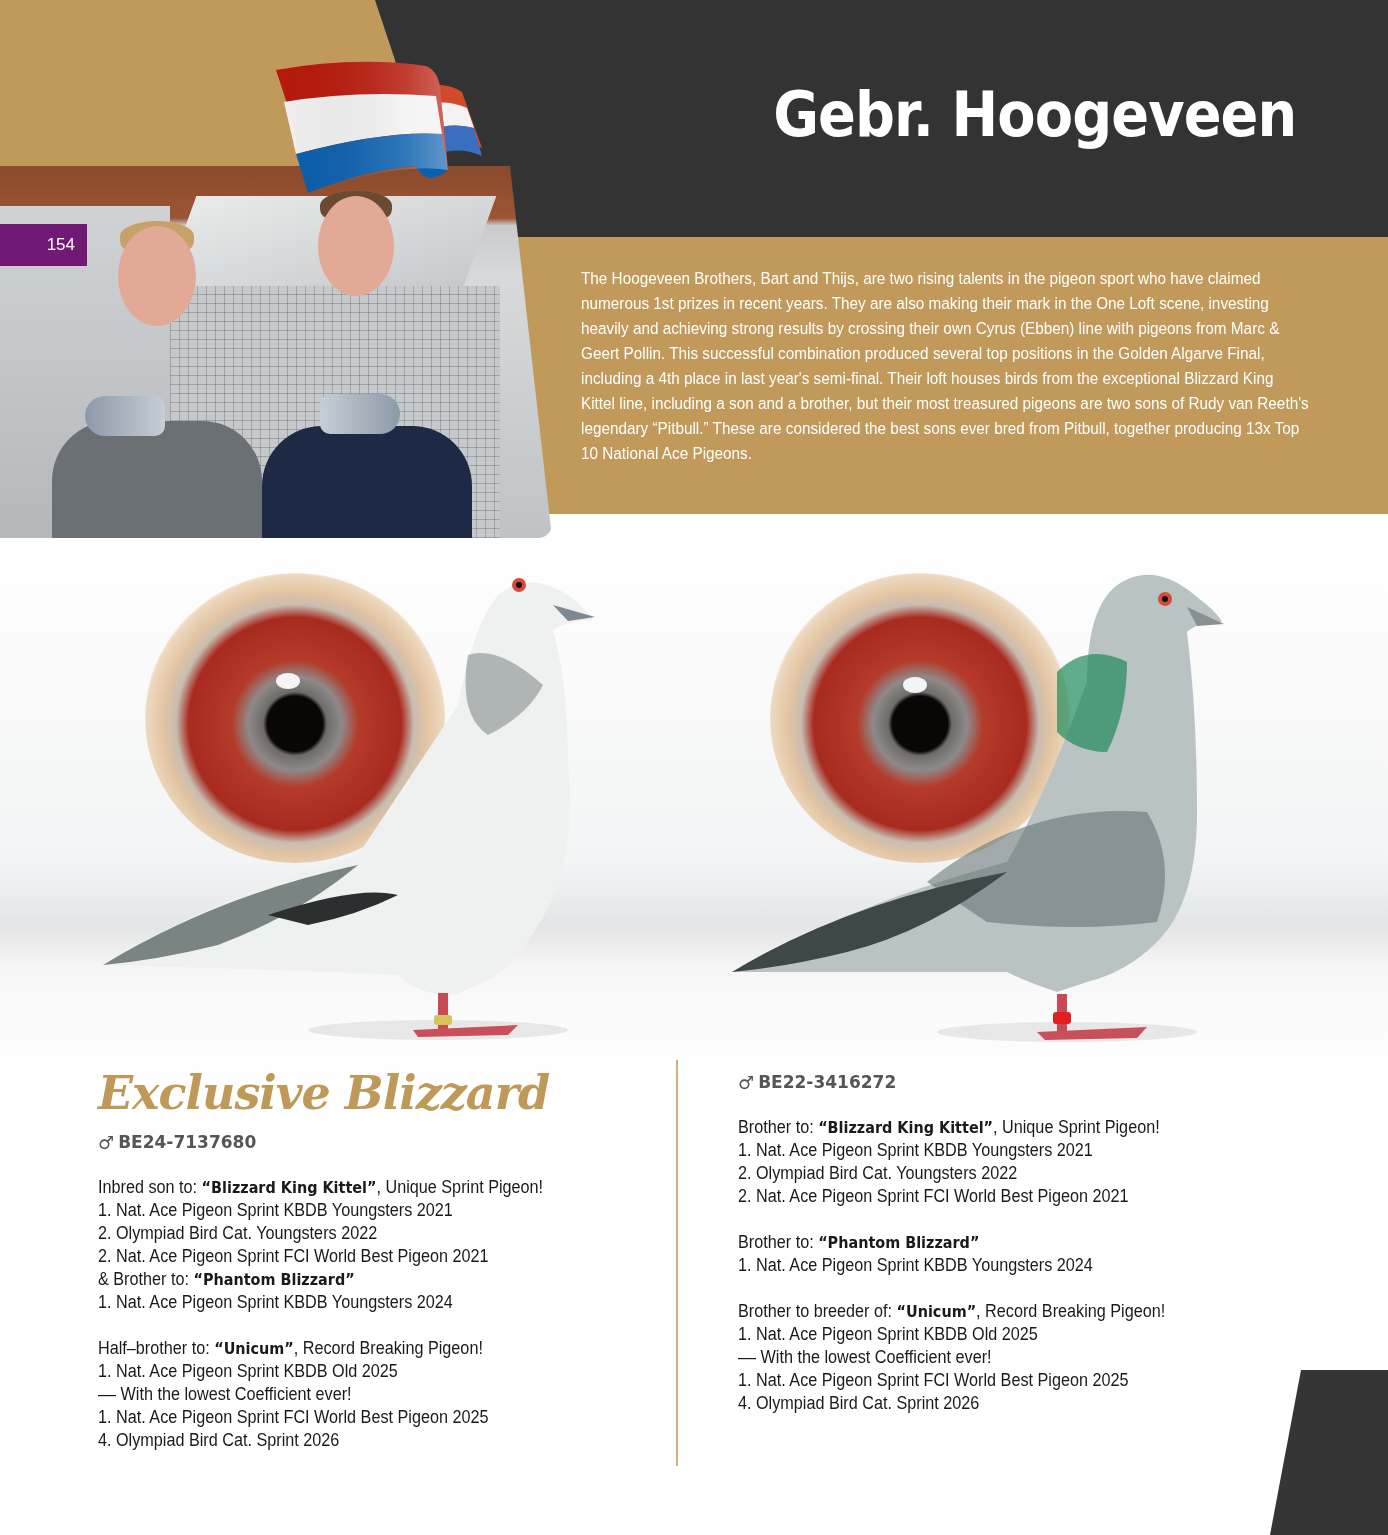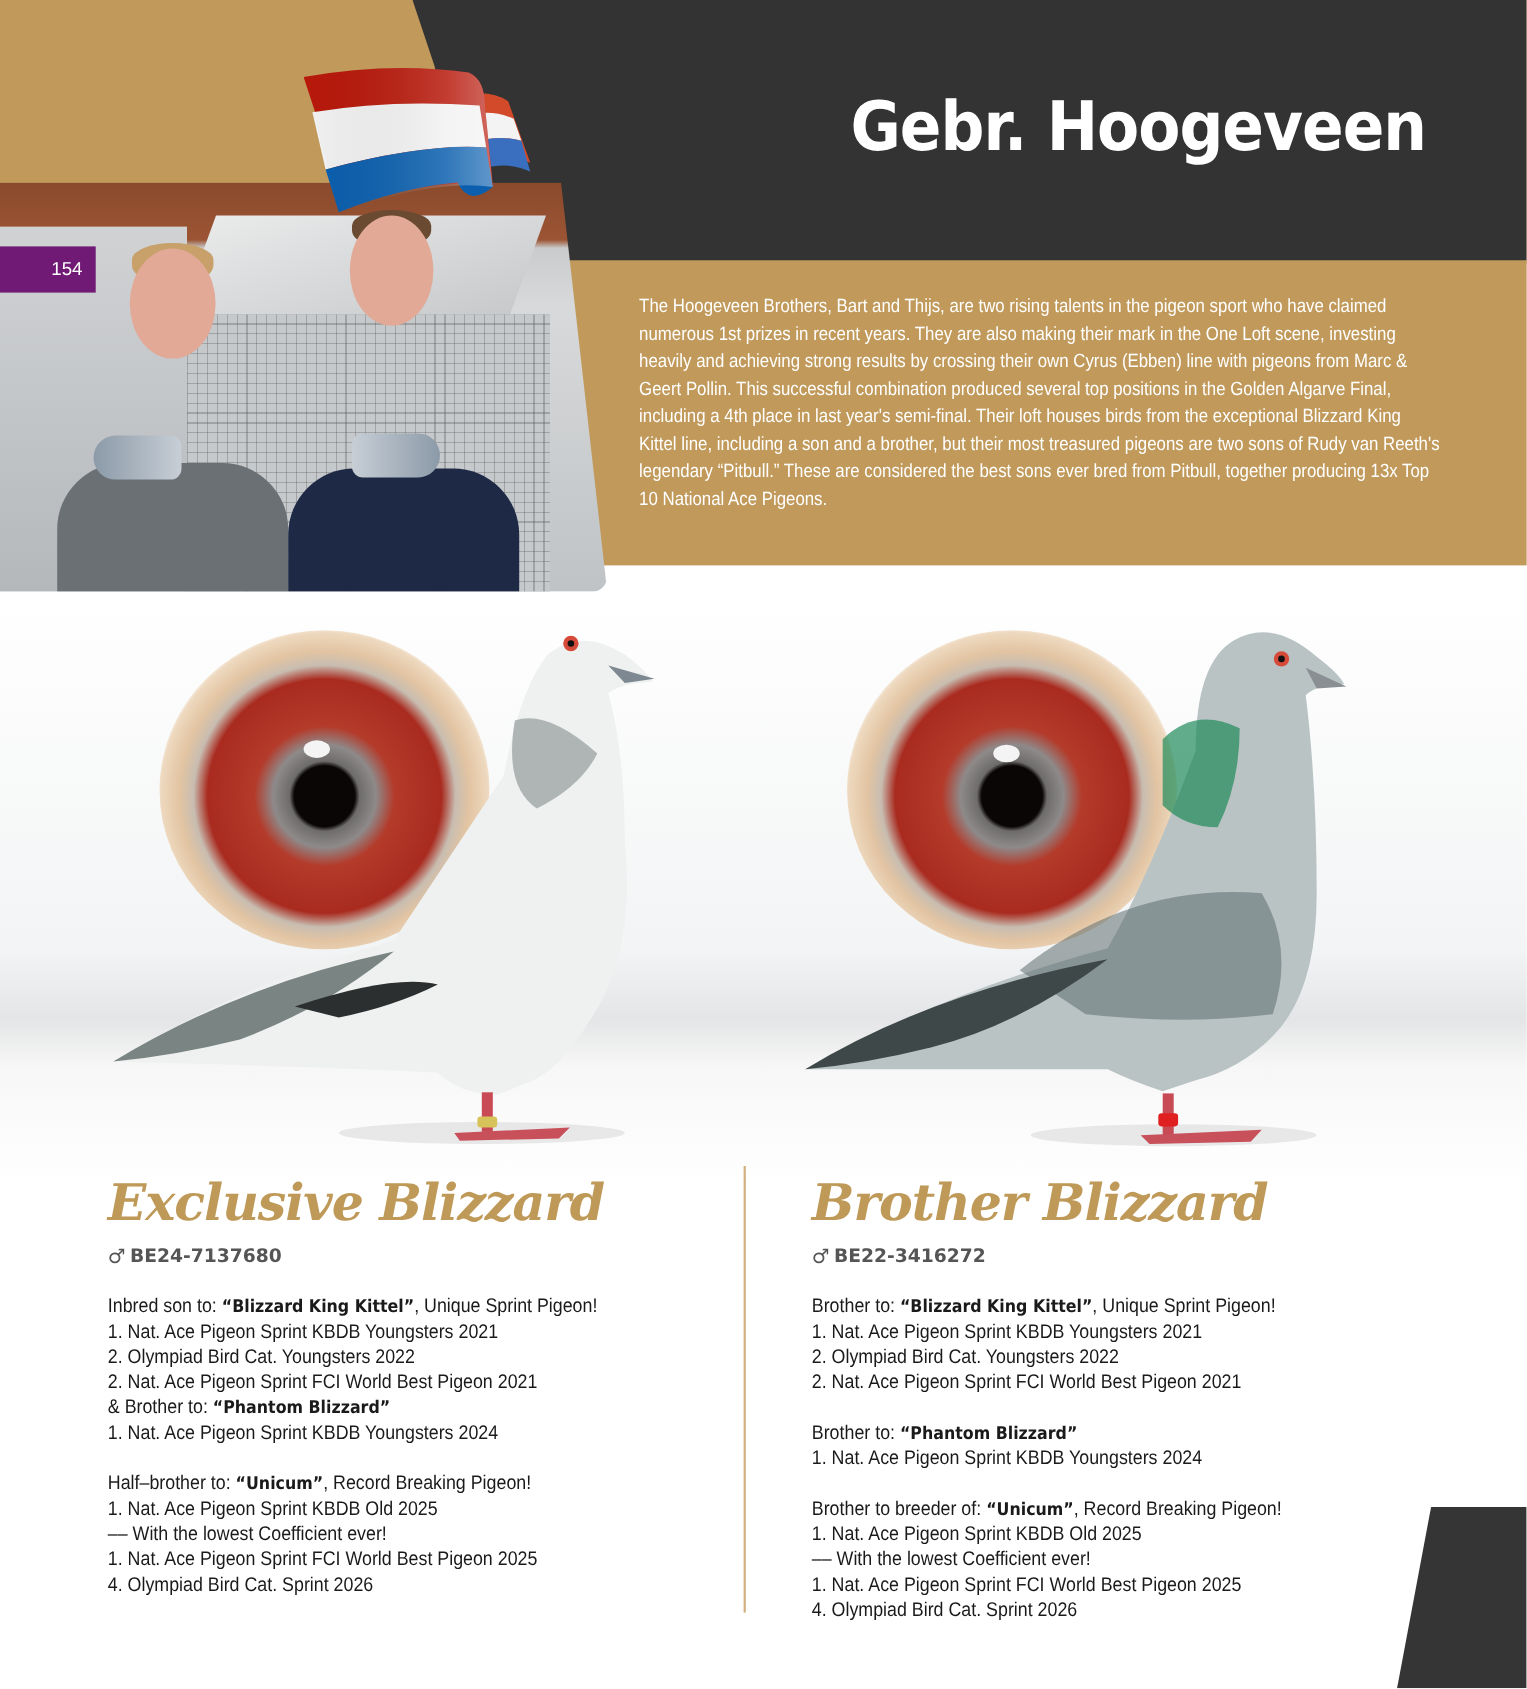--- a/index.html
+++ b/index.html
@@ -205,21 +205,20 @@
     <div class="line"><span>1.  Nat. Ace Pigeon Sprint KBDB Old 2025</span></div>
     <div class="line"><span>–– With the lowest Coefficient ever!</span></div>
     <div class="line"><span>1.  Nat. Ace Pigeon Sprint FCI World Best Pigeon 2025</span></div>
     <div class="line"><span>4. Olympiad Bird Cat. Sprint 2026</span></div>
   </div>
 </div>
 
 <div class="divider"></div>
 
 <div class="bird-col right">
-  <div class="bird-name">Brother Blizzard</div>
   <div class="ring">
     <span class="male-icon">♂</span>
     <span>BE22-3416272</span>
   </div>
   <div class="achievements">
     <div class="line"><span>Brother to: </span><b>“Blizzard King Kittel”</b><span>, Unique Sprint Pigeon!</span></div>
     <div class="line"><span>1.  Nat. Ace Pigeon Sprint KBDB Youngsters 2021</span></div>
     <div class="line"><span>2. Olympiad Bird Cat. Youngsters 2022</span></div>
     <div class="line"><span>2. Nat. Ace Pigeon Sprint FCI World Best Pigeon 2021</span></div>
     <div class="line"></div>

